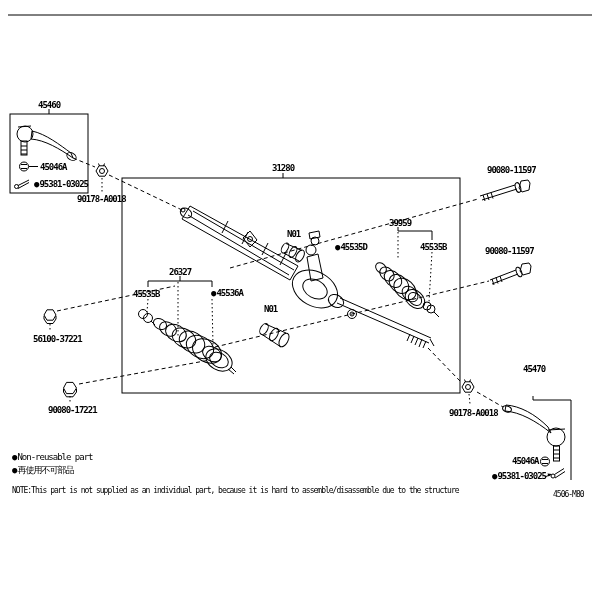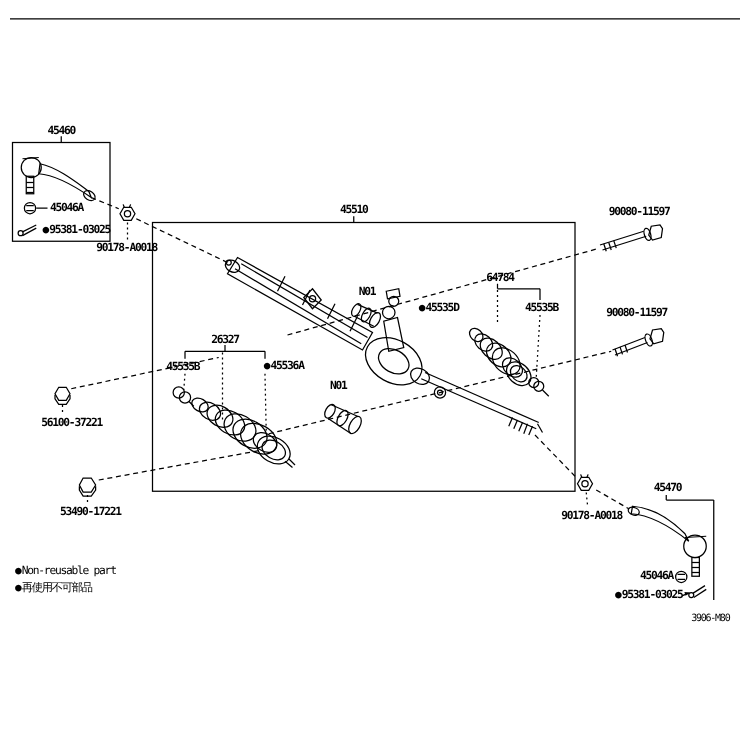--- a/index.html
+++ b/index.html
@@ -241,40 +241,41 @@
   <line x1="148" y1="299" x2="147" y2="312" stroke-dasharray="1.5,2.5"></line>
   <line x1="212" y1="299" x2="213" y2="346" stroke-dasharray="1.5,2.5"></line>
   <line x1="178" y1="282" x2="178" y2="338" stroke-dasharray="1.5,2.5"></line>
 </svg>
 
   <span class="co" style="left:38px;top:100px">45460</span>
   <span class="co" style="left:40px;top:162px">45046A</span>
   <span class="co" style="left:34px;top:179px"><span class="dot">●</span><span>95381-03025</span></span>
   <span class="co" style="left:77px;top:194px">90178-A0018</span>
 
-  <span class="co" style="left:272px;top:163px">45510</span>
+  <span class="co" style="left:272px;top:163px">31280</span>
   <span class="co" style="left:487px;top:165px">90080-11597</span>
   <span class="co" style="left:485px;top:246px">90080-11597</span>
 
-  <span class="co" style="left:389px;top:218px">64784</span>
+  <span class="co" style="left:389px;top:218px">39959</span>
   <span class="co" style="left:335px;top:242px"><span class="dot">●</span><span>45535D</span></span>
   <span class="co" style="left:420px;top:242px">45535B</span>
 
   <span class="co" style="left:169px;top:267px">26327</span>
   <span class="co" style="left:133px;top:289px">45535B</span>
   <span class="co" style="left:211px;top:288px"><span class="dot">●</span><span>45536A</span></span>
 
   <span class="co" style="left:33px;top:334px">56100-37221</span>
-  <span class="co" style="left:48px;top:405px">53490-17221</span>
+  <span class="co" style="left:48px;top:405px">90080-17221</span>
 
   <span class="co" style="left:449px;top:408px">90178-A0018</span>
-  <span class="co" style="left:523px;top:386px">45470</span>
+  <span class="co" style="left:523px;top:364px">45470</span>
   <span class="co" style="left:512px;top:456px">45046A</span>
   <span class="co" style="left:492px;top:471px"><span class="dot">●</span><span>95381-03025</span></span>
 
   <span class="co" style="left:287px;top:229px">N01</span>
   <span class="co" style="left:264px;top:304px">N01</span>
 
   <span class="fn" style="left:12px;top:464px"><span class="dot">●</span><span>再使用不可部品</span></span>
   <span class="fn" style="left:12px;top:452px"><span class="dot">●</span><span>Non-reusable part</span></span>
-  <span class="note" style="left:553px;top:490px">3906-M80</span>
+  <span class="note" style="left:12px;top:486px">NOTE:This part is not supplied as an individual part, because it is hard to assemble/disassemble due to the structure</span>
+  <span class="note" style="left:553px;top:490px">4506-M80</span>
 
 </div>
 
 </body></html>

